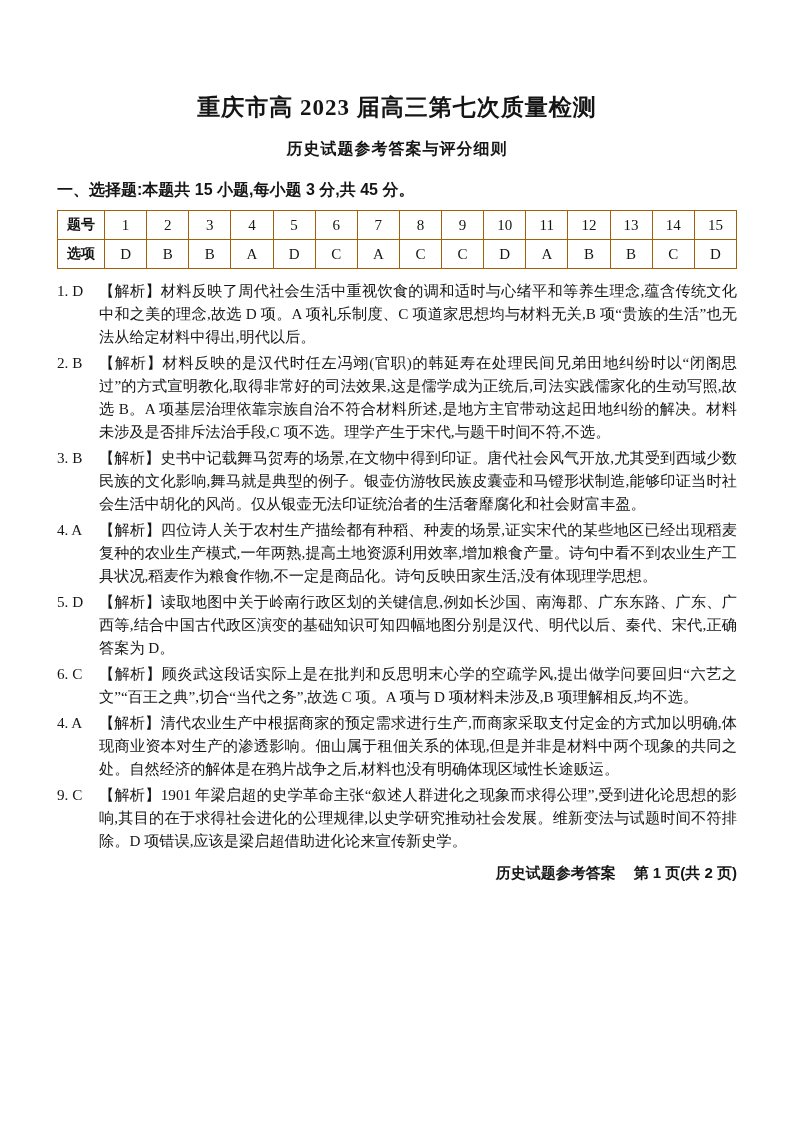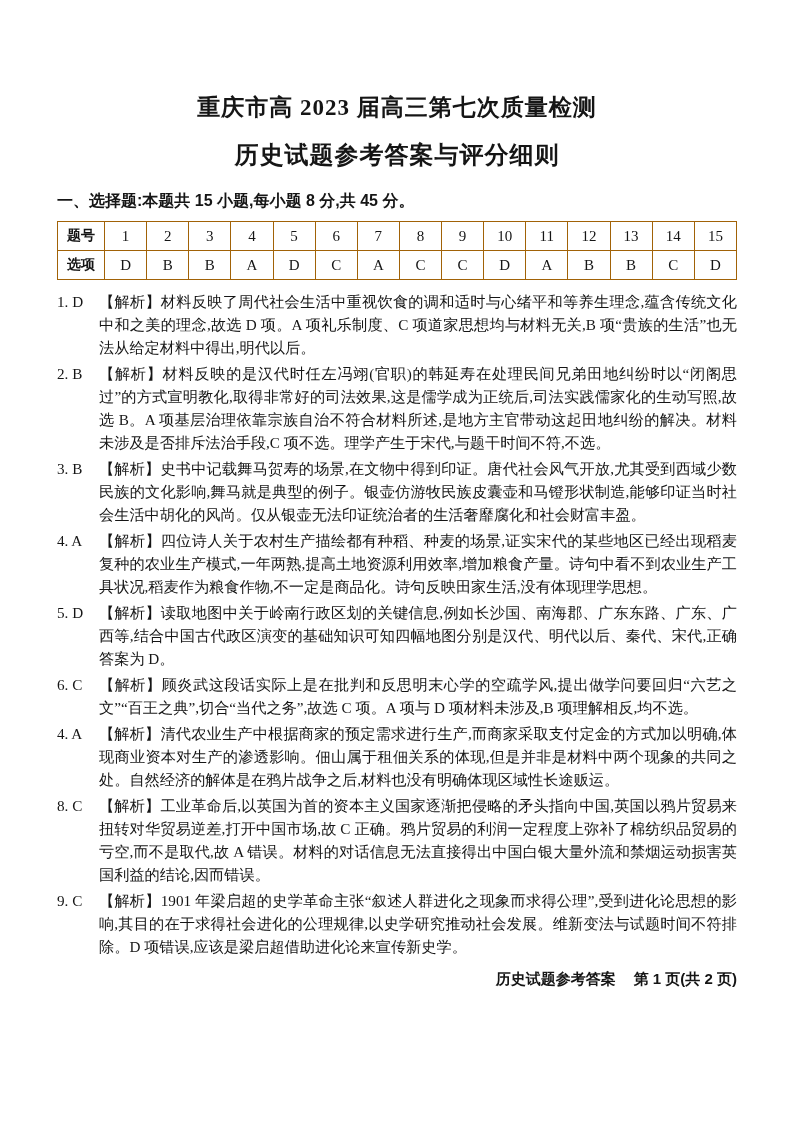--- a/index.html
+++ b/index.html
@@ -18,21 +18,21 @@
   .title {
     text-align: center;
     font-size: 23px;
     font-weight: 600;
     letter-spacing: 1px;
     margin-bottom: 16px;
   }
   .subtitle {
     text-align: center;
     font-family: "Liberation Sans", "DejaVu Sans", sans-serif;
-    font-size: 24px;
+    font-size: 16px;
     font-weight: 700;
     letter-spacing: 1px;
     margin-bottom: 20px;
   }
   .section-heading {
     font-family: "Liberation Sans", "DejaVu Sans", sans-serif;
     font-size: 16px;
     font-weight: 700;
     margin-bottom: 9px;
   }
@@ -80,21 +80,21 @@
   }
   .footer .sep { display: inline-block; width: 18px; }
 </style>
 </head>
 <body>
 
 <div class="page">
 
   <div class="title">重庆市高 2023 届高三第七次质量检测</div>
   <div class="subtitle">历史试题参考答案与评分细则</div>
-  <div class="section-heading">一、选择题:本题共 15 小题,每小题 8 分,共 45 分。</div>
+  <div class="section-heading">一、选择题:本题共 15 小题,每小题 3 分,共 45 分。</div>
 
   <table class="answer-table">
     <tbody>
         <tr>
       <th>题号</th>
       <td>1</td>
       <td>2</td>
       <td>3</td>
       <td>4</td>
       <td>5</td>
@@ -153,24 +153,20 @@
     </div>
     <div class="item">
       <span class="num">6. C</span>
       <span class="text">【解析】顾炎武这段话实际上是在批判和反思明末心学的空疏学风,提出做学问要回归“六艺之文”“百王之典”,切合“当代之务”,故选 C 项。A 项与 D 项材料未涉及,B 项理解相反,均不选。</span>
     </div>
     <div class="item">
       <span class="num">4. A</span>
       <span class="text">【解析】清代农业生产中根据商家的预定需求进行生产,而商家采取支付定金的方式加以明确,体现商业资本对生产的渗透影响。佃山属于租佃关系的体现,但是并非是材料中两个现象的共同之处。自然经济的解体是在鸦片战争之后,材料也没有明确体现区域性长途贩运。</span>
     </div>
     <div class="item">
-      <span class="num">8. C</span>
-      <span class="text">【解析】工业革命后,以英国为首的资本主义国家逐渐把侵略的矛头指向中国,英国以鸦片贸易来扭转对华贸易逆差,打开中国市场,故 C 正确。鸦片贸易的利润一定程度上弥补了棉纺织品贸易的亏空,而不是取代,故 A 错误。材料的对话信息无法直接得出中国白银大量外流和禁烟运动损害英国利益的结论,因而错误。</span>
-    </div>
-    <div class="item">
       <span class="num">9. C</span>
       <span class="text">【解析】1901 年梁启超的史学革命主张“叙述人群进化之现象而求得公理”,受到进化论思想的影响,其目的在于求得社会进化的公理规律,以史学研究推动社会发展。维新变法与试题时间不符排除。D 项错误,应该是梁启超借助进化论来宣传新史学。</span>
     </div>
   </div>
 
   <div class="footer">
     <span>历史试题参考答案</span><span class="sep"></span><span>第 1 页(共 2 页)</span>
   </div>
 
 </div>

